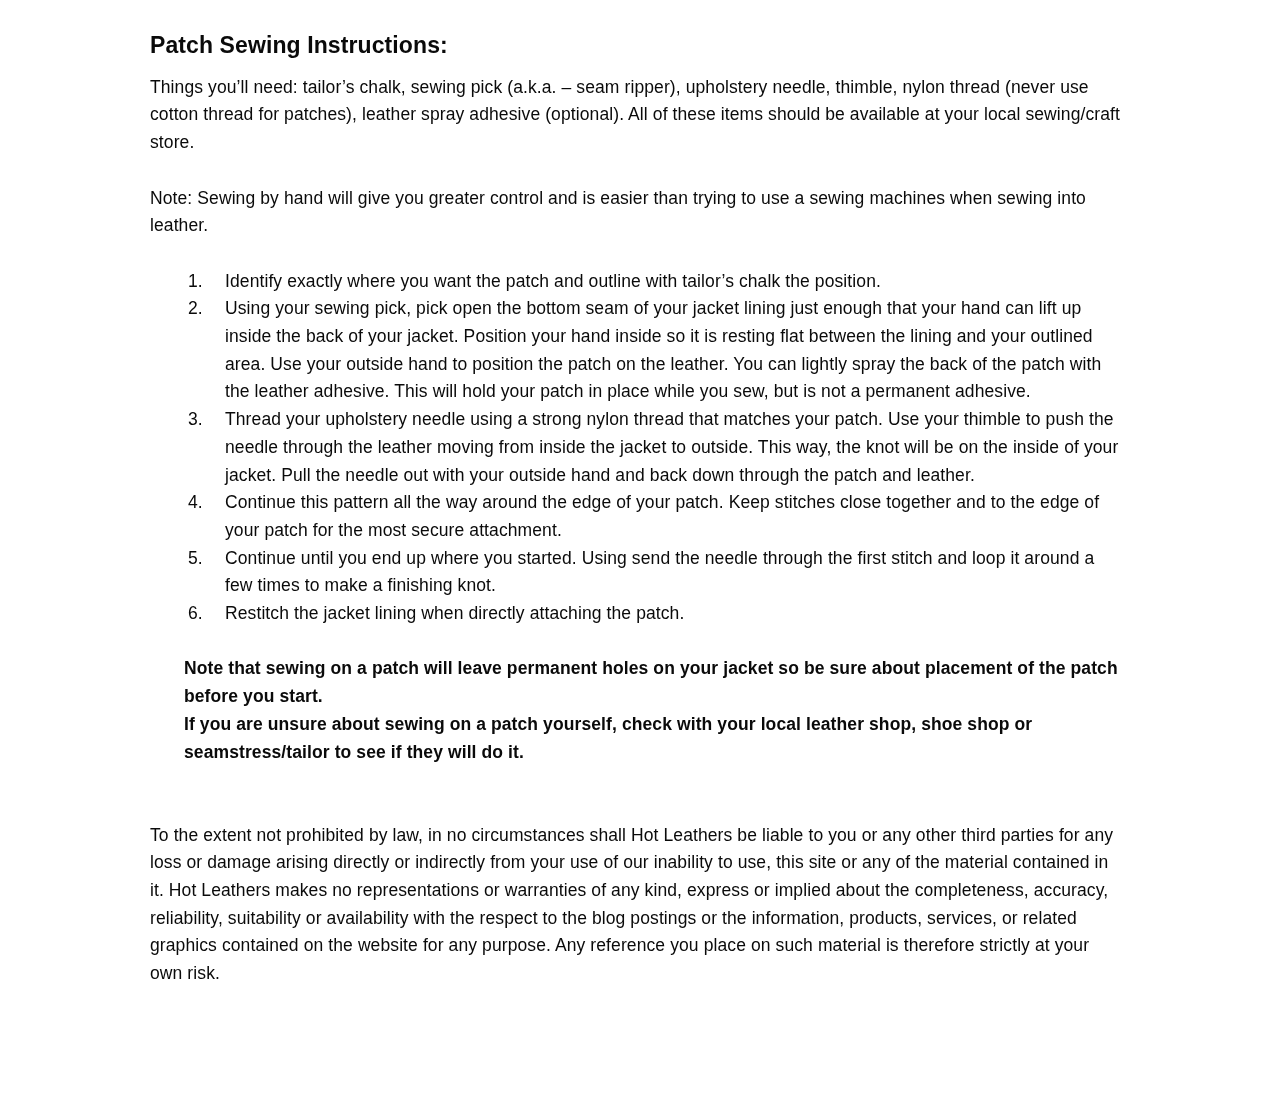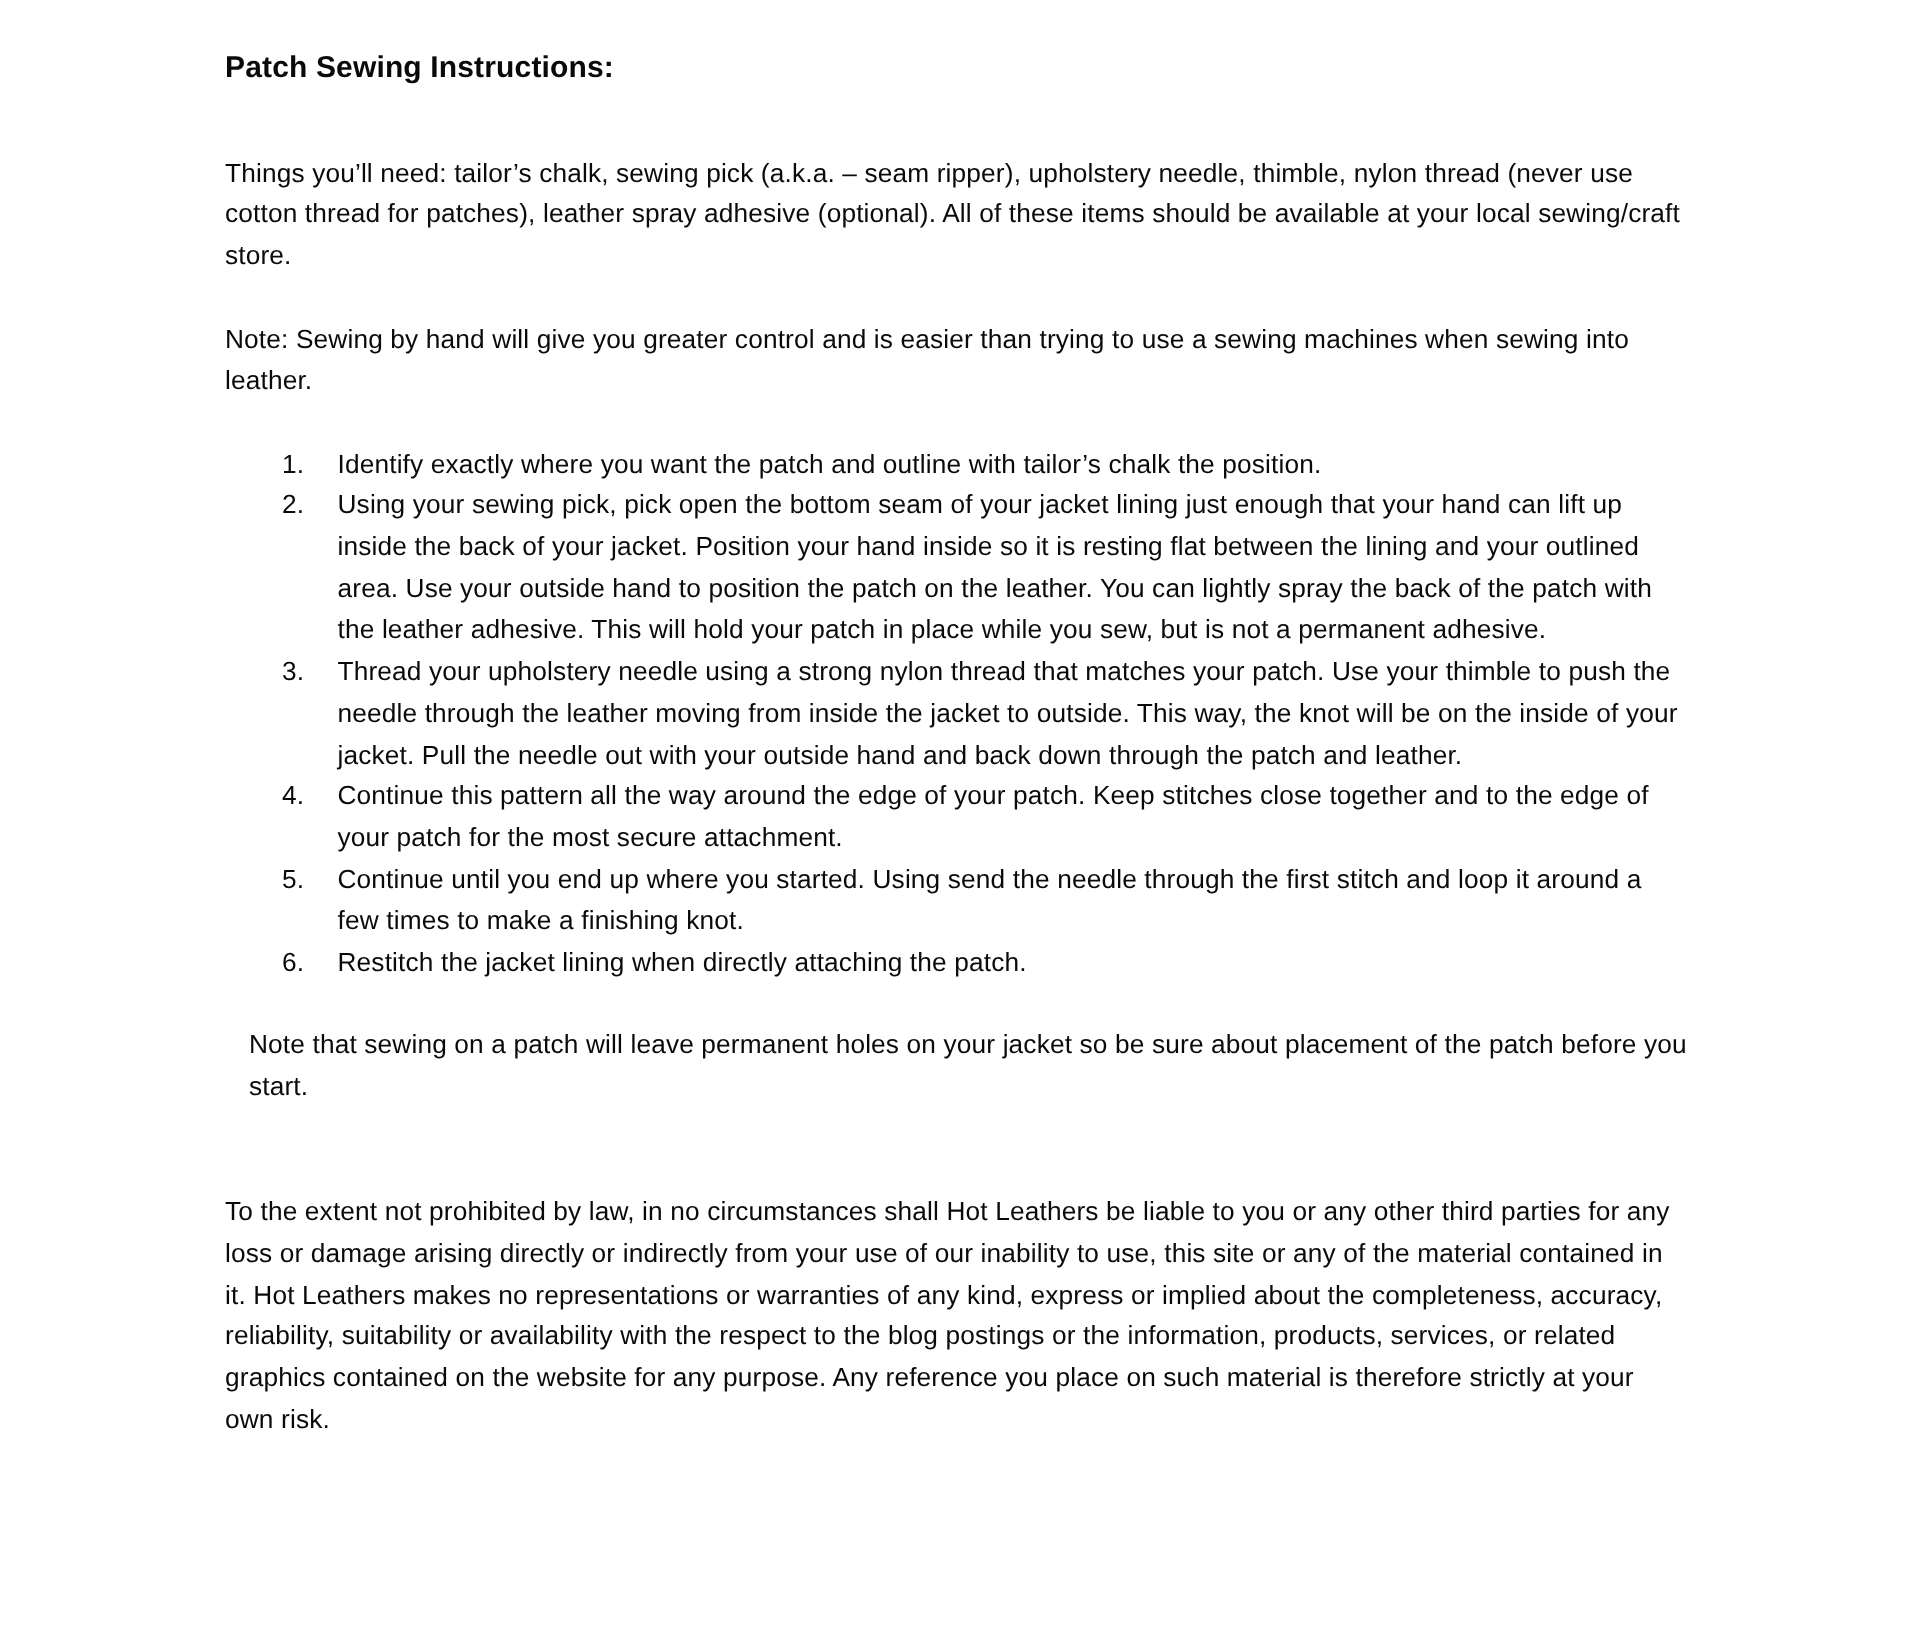--- a/index.html
+++ b/index.html
@@ -15,23 +15,23 @@
     background: #ffffff;
     padding: 32px 150px 0 150px;
     font-family: "Liberation Sans", sans-serif;
     font-size: 17.5px;
     line-height: 27.7px;
     color: #0a0a0a;
     letter-spacing: 0.1px;
     overflow: hidden;
   }
   .title {
-    font-size: 20px;
+    font-size: 23px;
     font-weight: 700;
-    margin: 0 0 42px 0;
+    margin: 0 0 14px 0;
     line-height: 27.7px;
   }
   .para {
     margin: 0 0 27.7px 0;
   }
   ol.steps {
     list-style: none;
     counter-reset: step;
     margin: 0 0 27.7px 0;
     padding: 0;
@@ -41,21 +41,22 @@
     position: relative;
     padding-left: 75px;
   }
   ol.steps li::before {
     content: counter(step) ".";
     position: absolute;
     left: 38px;
     top: 0;
   }
   .notes-block {
-    margin: 0 0 0 16px;
+    margin: 0 0 0 34px;
+    font-weight: bold;
   }
   .notes-block p {
     margin: 0;
   }
   .disclaimer {
     margin: 55.4px 0 0 0;
   }
 </style>
 </head>
 <body>
@@ -72,17 +73,18 @@
     <li>Identify exactly where you want the patch and outline with tailor’s chalk the position.</li>
     <li>Using your sewing pick, pick open the bottom seam of your jacket lining just enough that your hand can lift up inside the back of your jacket. Position your hand inside so it is resting flat between the lining and your outlined area. Use your outside hand to position the patch on the leather. You can lightly spray the back of the patch with the leather adhesive. This will hold your patch in place while you sew, but is not a permanent adhesive.</li>
     <li>Thread your upholstery needle using a strong nylon thread that matches your patch. Use your thimble to push the needle through the leather moving from inside the jacket to outside. This way, the knot will be on the inside of your jacket. Pull the needle out with your outside hand and back down through the patch and leather.</li>
     <li>Continue this pattern all the way around  the edge of your patch. Keep stitches close together and to the edge of your patch for the most secure attachment.</li>
     <li>Continue until you end up where you started. Using send the needle through the first stitch and loop it around a few times to make a finishing knot.</li>
     <li>Restitch the jacket lining when directly attaching the patch.</li>
   </ol>
 
   <div class="notes-block">
     <p>Note that sewing on a patch will leave permanent holes on your jacket so be sure about placement of the patch before you start.</p>
+    <p>If you are unsure about sewing on a patch yourself, check with your local leather shop, shoe shop or seamstress/tailor to see if they will do it.</p>
   </div>
 
   <p class="disclaimer">To the extent not prohibited by law, in no circumstances shall Hot Leathers be liable to you or any other third parties for any loss or damage arising directly or indirectly from your use of our inability to use, this site or any of the material contained in it. Hot Leathers makes no representations or warranties of any kind, express or implied about the completeness, accuracy, reliability, suitability or availability with the respect to the blog postings or the information, products, services, or related graphics contained on the website for any purpose. Any reference you place on such material is therefore strictly at your own risk.</p>
 
 </div>
 
 </body></html>

